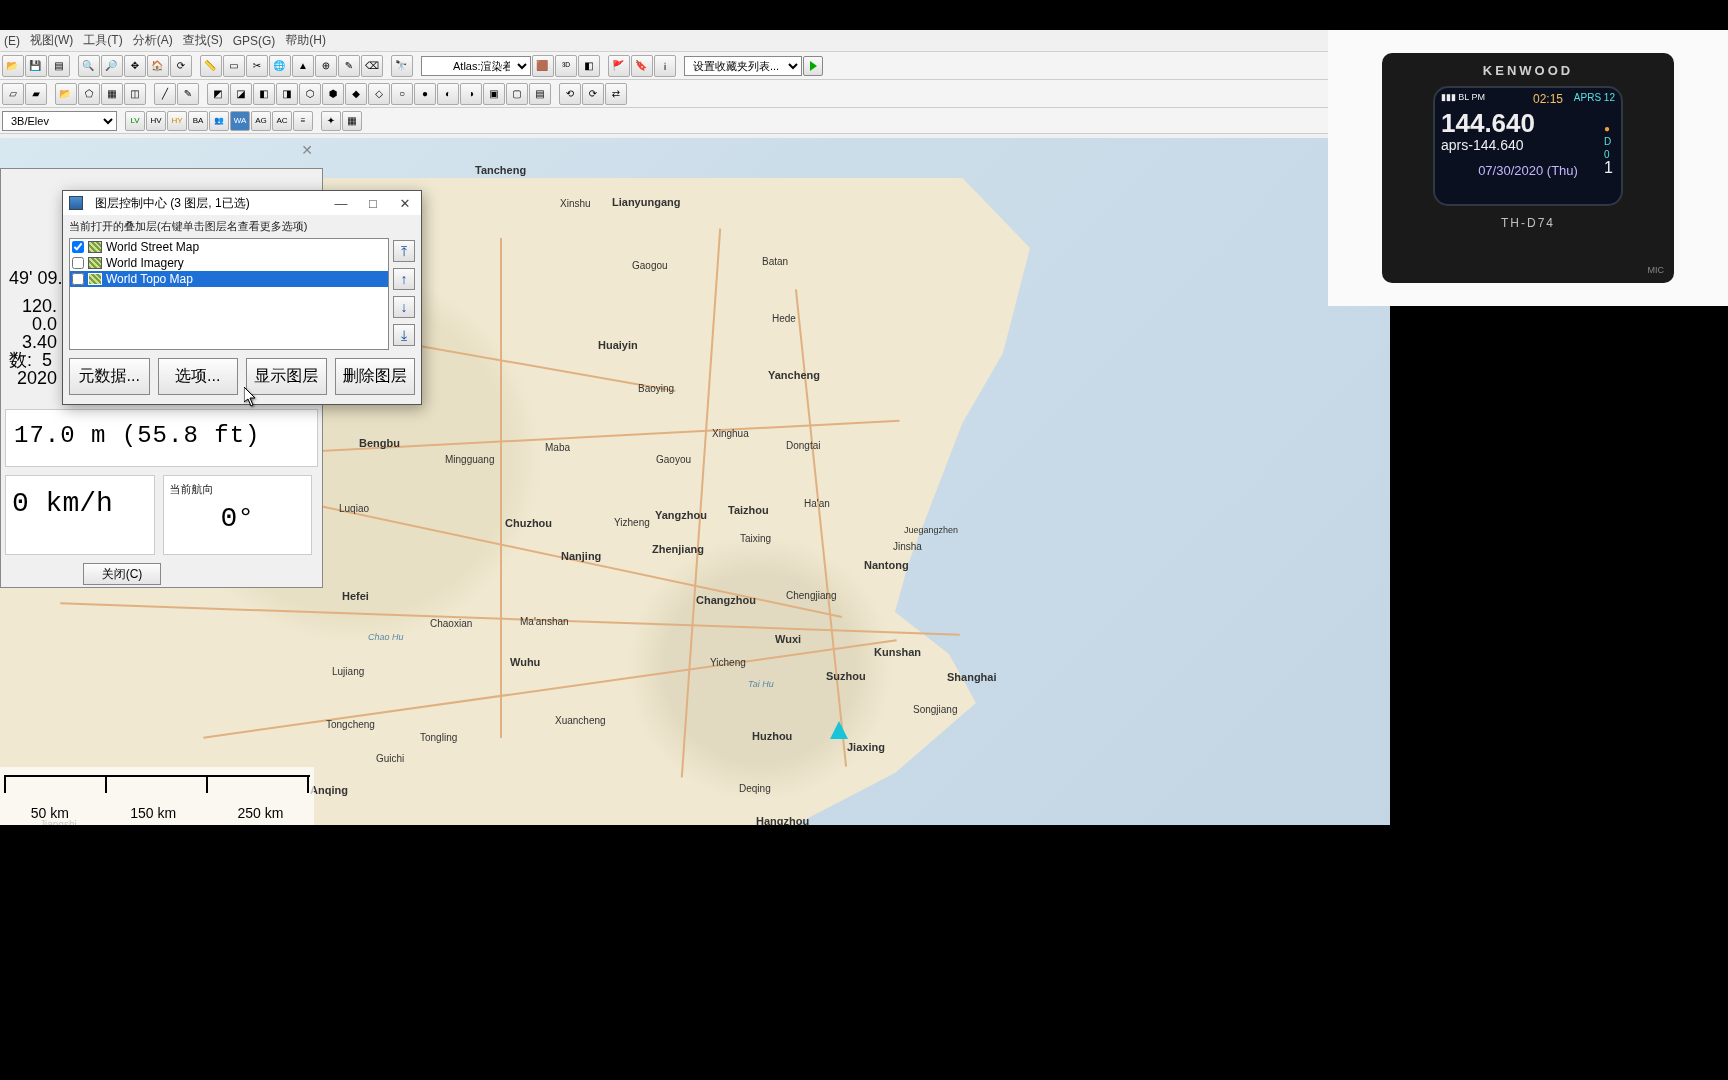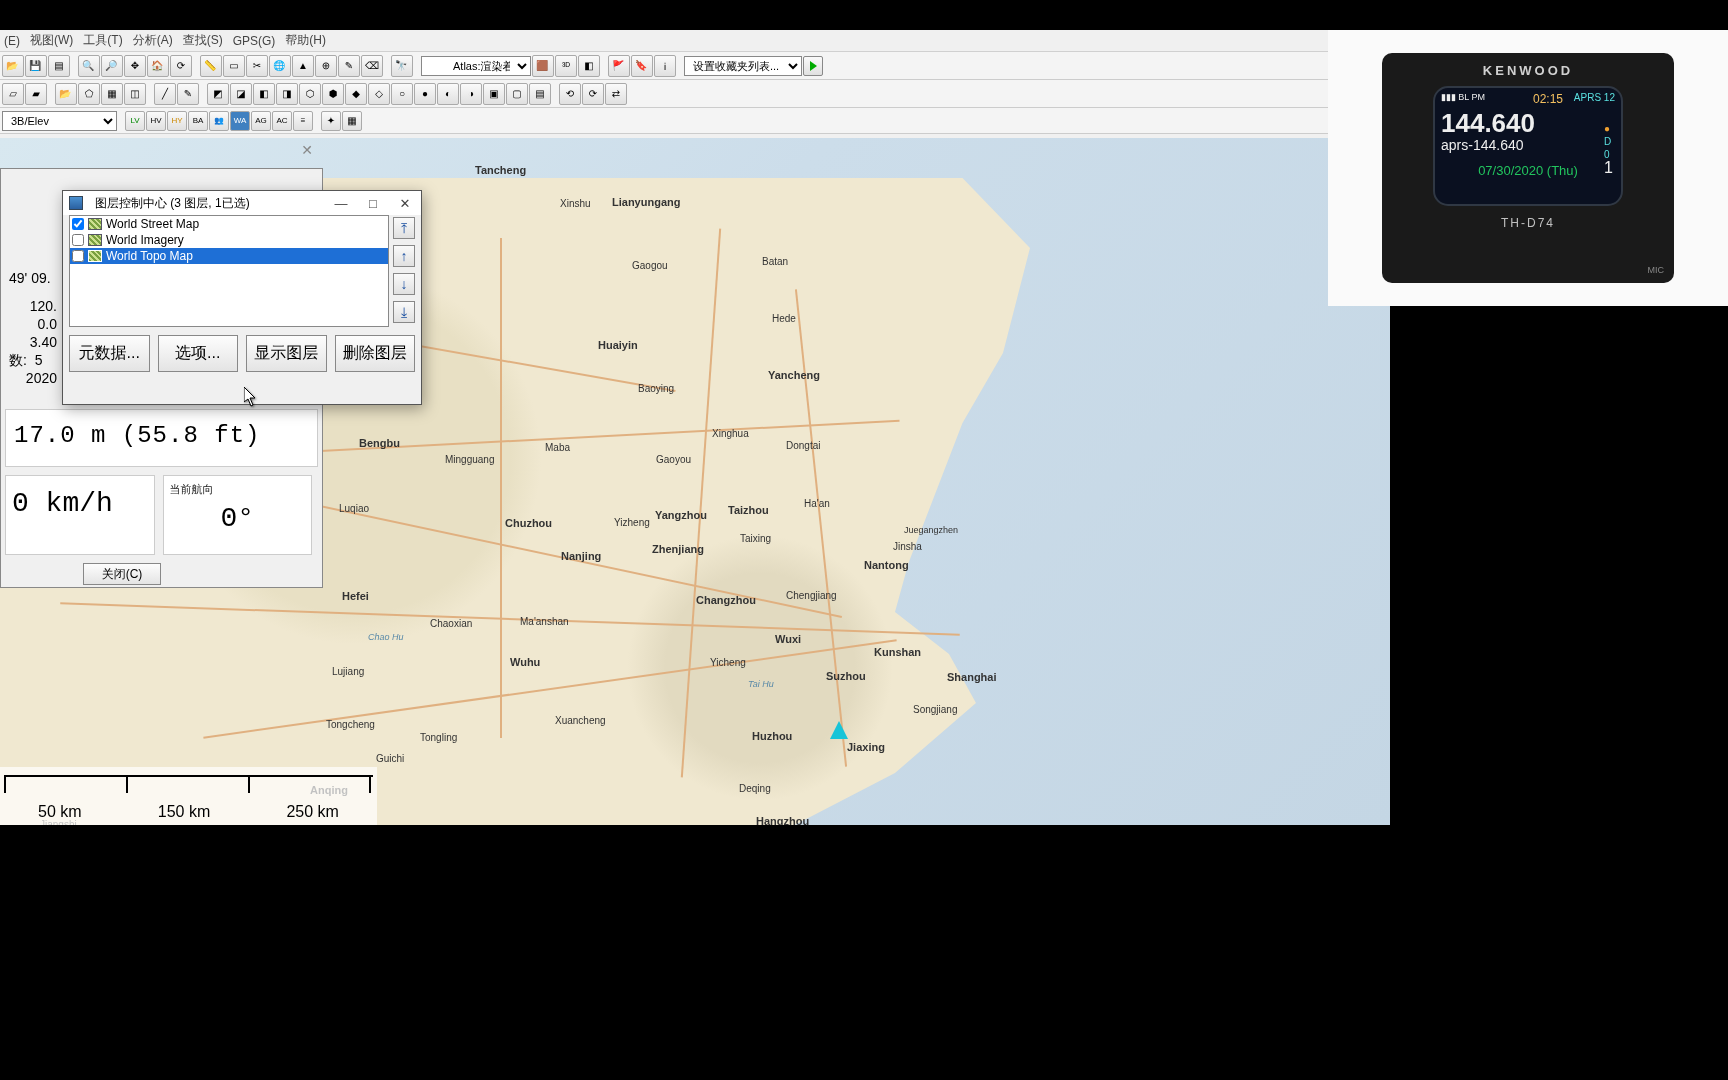--- a/index.html
+++ b/index.html
@@ -108,24 +108,24 @@
 }
 .marker::before{
   content:""; position:absolute; left:0; top:0;
   border-left:9px solid transparent; border-right:9px solid transparent;
   border-bottom:18px solid #18c4d8;
 }
 
 .scale-bar {
   position: absolute;
   left: 0; bottom: 0;
-  width: 377px; height: 58px;
+  width: 314px; height: 58px;
   background: rgba(255,255,255,0.7);
   font-family: "Times New Roman", serif;
-  font-size: 16px;
+  font-size: 14px;
 }
 .scale-ticks { position:absolute; top:8px; left:4px; right:4px; height:24px; border-top:2px solid #000;}
 .scale-ticks .tick{position:absolute; top:-2px; height:18px; width:2px; background:#000;}
 .scale-labels{ position:absolute; bottom:4px; left:0; right:0; display:flex; justify-content:space-around; }
 
 .left-panel {
   position: absolute;
   left: 0;
   top: 138px;
   width: 323px;
@@ -137,21 +137,21 @@
 .panel-close {
   position: absolute; right: 6px; top: -28px;
   width: 18px; height: 18px; color: #888; font-size: 14px;
   display:flex;align-items:center;justify-content:center; cursor:pointer;
 }
 
 .panel-coords {
   position: absolute;
   left: 8px; top: 100px;
   font-family: "Courier New", monospace;
-  font-size: 14px;
+  font-size: 18px;
   line-height: 18px;
 }
 
 .panel-elev {
   position: absolute;
   left: 4px; top: 240px; right: 4px;
   background: #fff;
   border: 1px solid #ccc;
   padding: 12px 8px;
   font-family: "Courier New", monospace;
@@ -250,21 +250,21 @@
   border: 2px solid #303844; border-radius:15px;
   color:#f4c060; font-family:"Courier New",monospace; padding:6px; font-size:12px;
   position:relative;
 }
 .radio-screen .time{position:absolute;right:58px;top:4px;font-size:12px;}
 .radio-screen .aprs{position:absolute;right:6px;top:4px;font-size:10px;color:#5ae0e0;}
 .radio-screen .bl{position:absolute;left:6px;top:4px;font-size:9px;color:#eee;}
 .radio-freq{font-size:26px;color:#eee;font-weight:bold;margin-top:14px;}
 .radio-sub{font-size:14px;color:#eee;margin-top:-2px;}
 .radio-sideicons{position:absolute;right:8px;top:34px;font-size:10px;color:#5ae0e0;line-height:13px;}
-.radio-date{color:#22c55e;font-size:13px;text-align:center;margin-top:10px;}
+.radio-date{color:#c4b5fd;font-size:13px;text-align:center;margin-top:10px;}
 .radio-model{color:#c0c0c0;font-size:12px;text-align:center;margin-top:10px;letter-spacing:2px;}
 .radio-mic{position:absolute;right:10px;bottom:8px;color:#888;font-size:9px;}
 
 </style>
 </head>
 <body>
 
 <div class="app-area">
 
   <div class="menubar">
@@ -479,20 +479,21 @@
       <div class="ttl-left">
         <div class="ttl-icon"></div>
         <span>图层控制中心 (3 图层, 1已选)</span>
       </div>
       <div class="ttl-btns">
         <span>—</span>
         <span>□</span>
         <span>✕</span>
       </div>
     </div>
+    <div class="layer-hint">当前打开的叠加层(右键单击图层名查看更多选项)</div>
     <div class="layer-list-wrap">
       <div class="layer-list">
         <div class="layer-item">
           <input type="checkbox" checked="" style="">
           <div class="layer-swatch"></div>
           <span>World Street Map</span>
         </div>
         <div class="layer-item">
           <input type="checkbox" style="">
           <div class="layer-swatch"></div>

